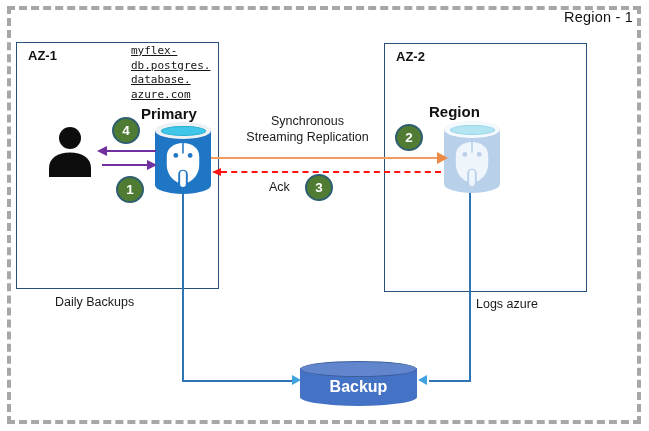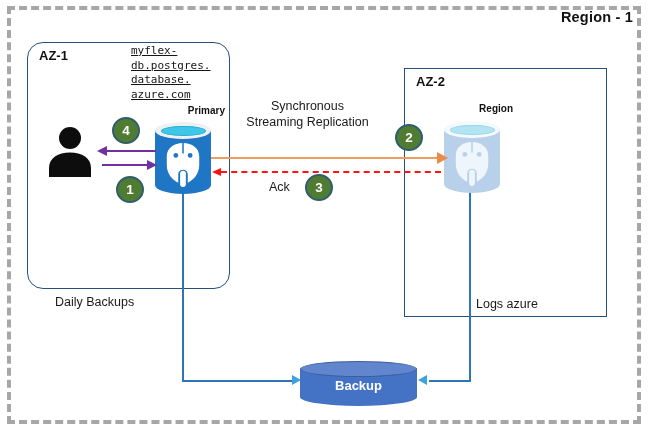--- a/index.html
+++ b/index.html
@@ -10,36 +10,36 @@
   }
   .abs { position:absolute; }
 
   
   .region-border {
     left:7px; top:6px; width:634px; height:418px;
     border:4px dashed #a7a7a7;
   }
   .region-label {
     left:523px; top:9px; width:110px; text-align:right;
-    font-size:14.5px; font-weight:bold; letter-spacing:.2px;
+    font-size:14.5px; font-weight:normal; letter-spacing:.2px;
   }
 
   
   .az-box { border:1.5px solid #27517a; background:transparent; }
-  .az1 { left:27px; top:42px; width:203px; height:247px;border-radius:16px; }
-  .az2 { left:404px; top:43px; width:203px; height:249px;margin-top:25px; }
+  .az1 { left:16px; top:42px; width:203px; height:247px; }
+  .az2 { left:384px; top:43px; width:203px; height:249px; }
   .az-label { position:absolute; left:11px; top:5px; font-size:13px; font-weight:bold; }
 
   .hostname {
     left:131px; top:44px; width:100px;
     font-family:"DejaVu Sans Mono", monospace;
     font-size:11px; line-height:14.5px; white-space:pre-line; color:#151515;text-decoration:underline;
   }
 
-  .node-label { font-size:10px; font-weight:bold; text-align:right; }
+  .node-label { font-size:15px; font-weight:bold; text-align:left; }
   .primary-label { left:141px; top:105px; width:84px; }
   .standby-label { left:429px; top:103px; width:84px; }
   .client-label  { left:28px;  top:194px; width:76px; }
 
   
   .conn { background:#2e75b6; }
   .conn-v1 { left:182px; top:192px; width:2px;  height:189px; }
   .conn-h1 { left:182px; top:379.5px; width:110px; height:2px; }
   .conn-v2 { left:469px; top:189px; width:2px;  height:192px; }
   .conn-h2 { left:429px; top:379.5px; width:42px; height:2px; }
@@ -87,21 +87,21 @@
     border-top:6px solid transparent; border-bottom:6px solid transparent;
     border-left:11px solid #ec8b46; }
 
   
   .ack-shaft { left:221px; top:171.4px; width:220px; height:0; border-top:2px dashed #ff1412; }
   .ack-head { left:212px; top:167.6px; width:0; height:0;
     border-top:4.8px solid transparent; border-bottom:4.8px solid transparent;
     border-right:9px solid #ff1412; }
 
   .flow-label { font-size:12.5px; color:#1a1a1a; }
-  .repl-label { left:225px; top:99px; width:165px; text-align:center;
+  .repl-label { left:225px; top:114px; width:165px; text-align:center;
     white-space:pre-line; line-height:15.5px; }
   .ack-label  { left:269px; top:180px; width:44px; }
   .daily-label{ left:55px;  top:295px; width:145px; text-align:left; }
   .logs-label { left:476px; top:297px; width:110px; }
 
   
   .step {
     width:28px; height:27px; border-radius:50%;
     background:#4f7b33; border:2px solid #2e5e70;
     color:#fff; font-size:13.5px; font-weight:600;
@@ -112,21 +112,21 @@
   .step-2 { left:395px; top:124px; }
   .step-3 { left:305px; top:174px; }
 
   
   .backup { left:300px; top:361px; width:117px; height:46px; }
   .backup-body { position:absolute; left:0; top:8px; width:117px; height:37px;
     background:#4472c4; border-radius:0 0 58px 58px / 0 0 9px 9px; }
   .backup-top { position:absolute; left:0; top:0; width:117px; height:16px;
     border-radius:50%; background:#6286ce; border:1px solid #3d5e9e; }
   .backup-label { position:absolute; left:0; top:17px; width:117px; text-align:center;
-    color:#fff; font-size:13px; font-weight:bold; }
+    color:#fff; font-size:16px; font-weight:bold; }
 </style>
 </head>
 <body>
 
 <div class="canvas">
 
   <div class="abs region-border"></div>
   <div class="abs region-label">Region - 1</div>
 
   <div class="abs az-box az1">

